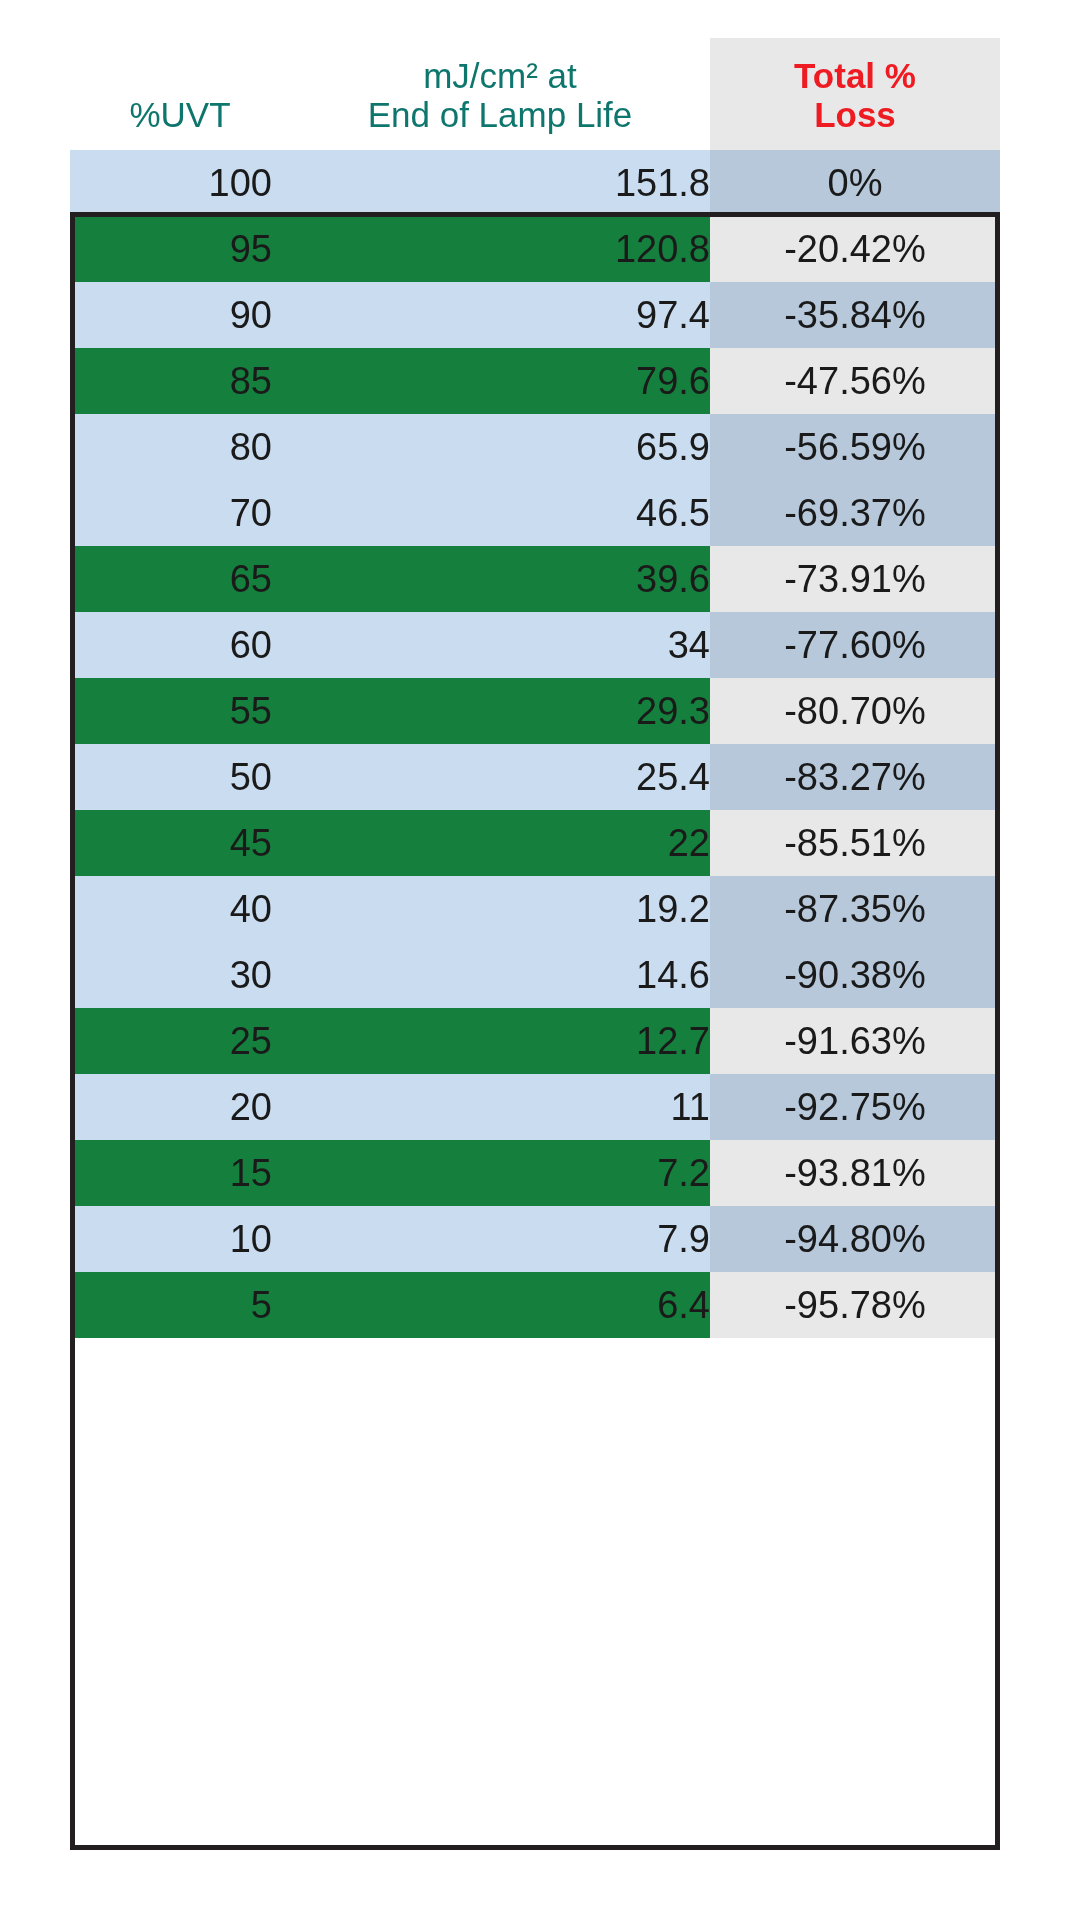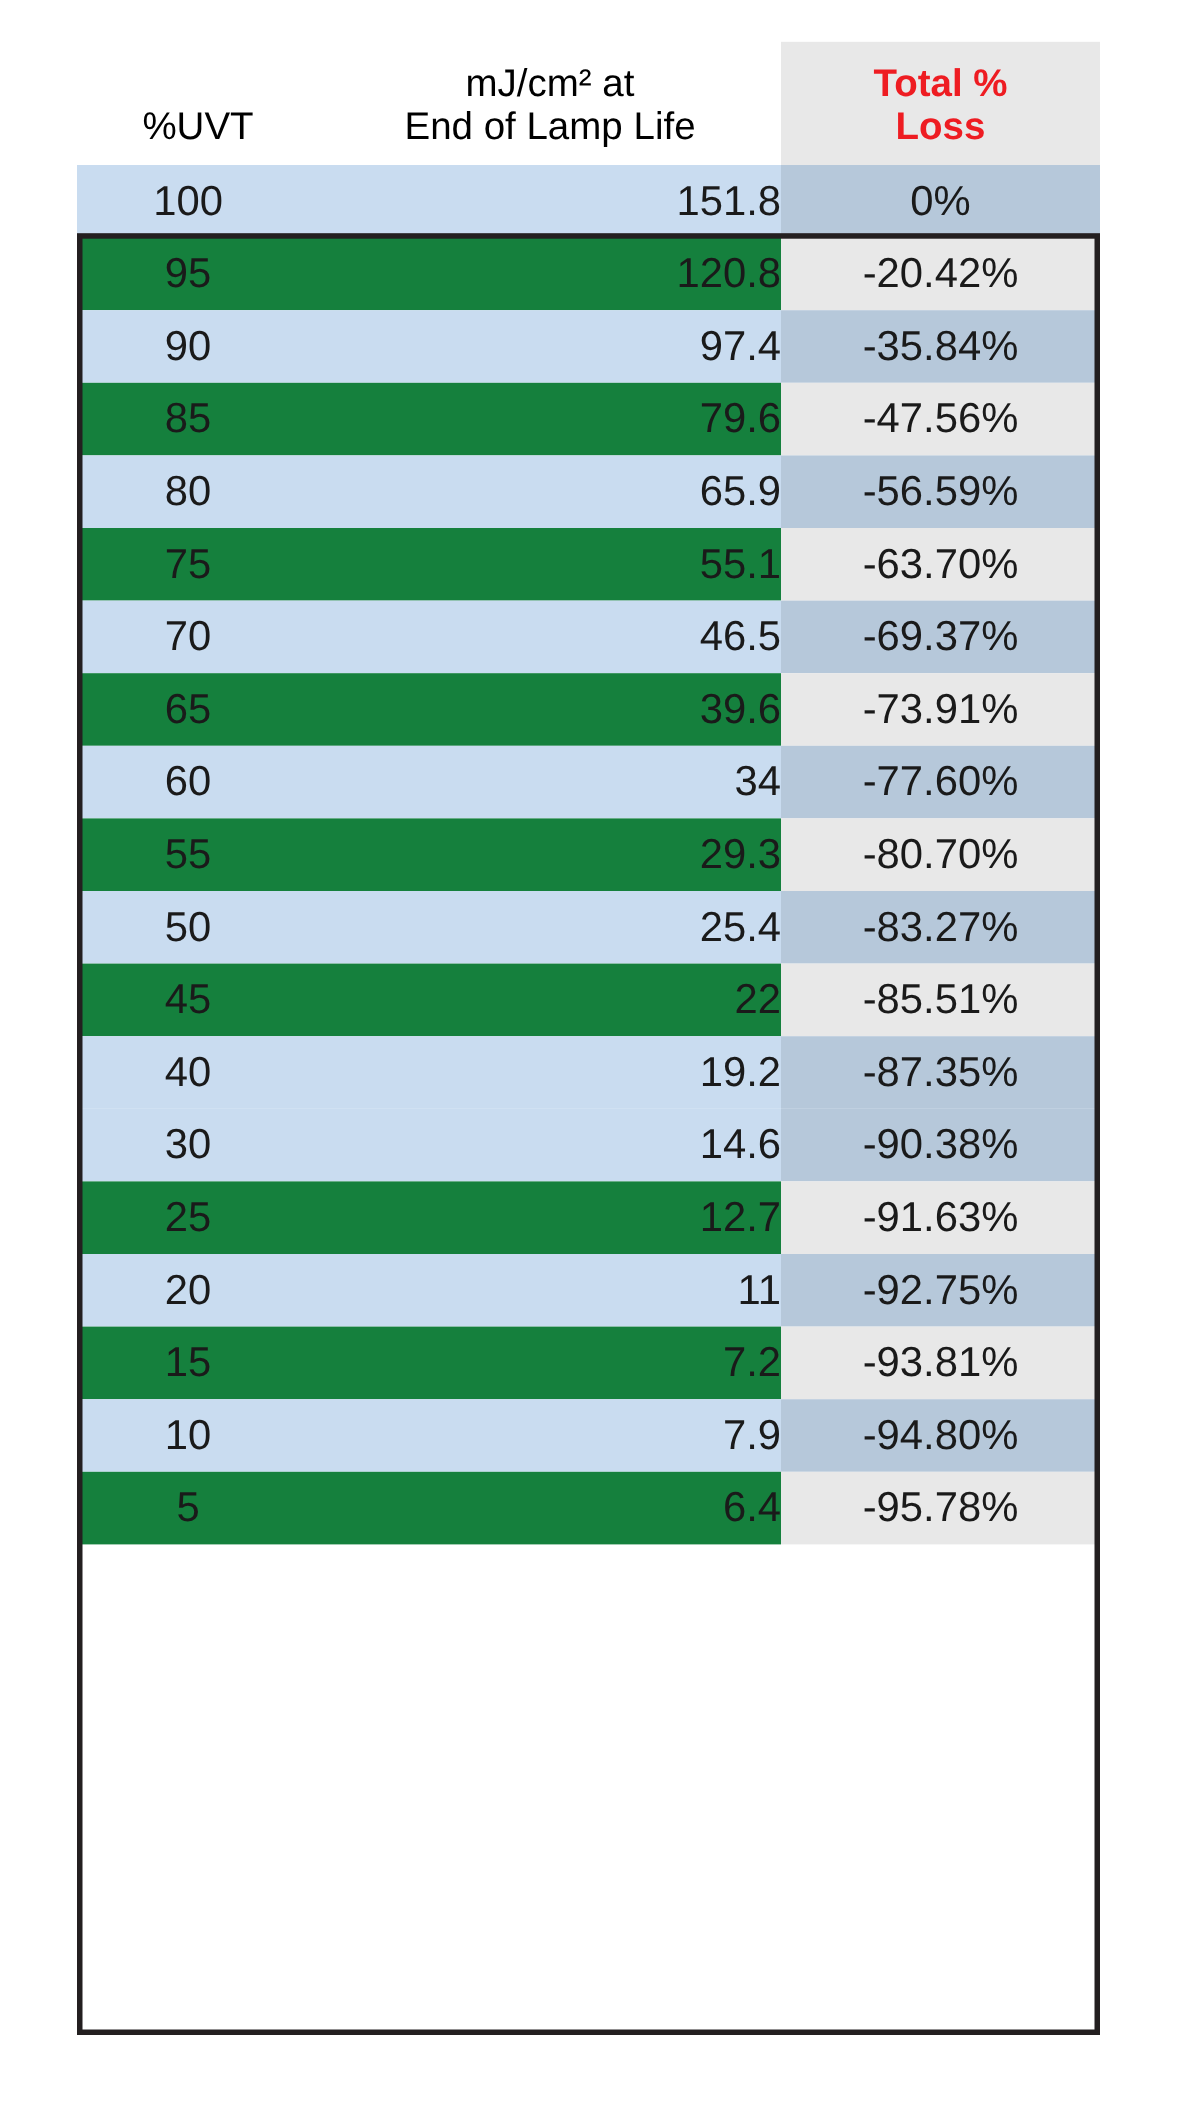--- a/index.html
+++ b/index.html
@@ -32,21 +32,21 @@
     table-layout: fixed;
   }
   table.uvt col.c-uvt { width: 220px; }
   table.uvt col.c-mj  { width: 420px; }
   table.uvt col.c-loss{ width: 290px; }
 
   thead th {
     font-weight: normal;
     font-size: 35px;
     line-height: 1.12;
-    color: #000000;
+    color: #0f766e;
     vertical-align: bottom;
     padding: 0 6px 16px 6px;
     text-align: center;
     background: transparent;
     border: none;
   }
   thead th.head-loss {
     background: #e8e8e8;
     color: #ee1c22;
     font-weight: bold;
@@ -72,21 +72,21 @@
   .frame {
     position: absolute;
     left: 70px;
     top: 212px;
     width: 930px;
     height: 1638px;
     border: 5px solid #231f20;
     box-sizing: border-box;
     pointer-events: none;
   }
-  tbody td.col-uvt { padding-right: 18px; text-align: center; }
+  tbody td.col-uvt { padding-right: 18px; text-align: right; }
   tbody td.col-mj  { text-align: right; }
   tbody td.col-loss{ text-align: center; }
 </style>
 </head>
 <body>
 
 <div class="sheet">
   <table class="uvt">
     <colgroup>
       <col class="c-uvt">
@@ -127,25 +127,20 @@
         <tr class="even">
           <td class="col-uvt">85</td>
           <td class="col-mj">79.6</td>
           <td class="col-loss">-47.56%</td>
         </tr>
         <tr class="odd">
           <td class="col-uvt">80</td>
           <td class="col-mj">65.9</td>
           <td class="col-loss">-56.59%</td>
         </tr>
-        <tr class="even">
-          <td class="col-uvt">75</td>
-          <td class="col-mj">55.1</td>
-          <td class="col-loss">-63.70%</td>
-        </tr>
         <tr class="odd">
           <td class="col-uvt">70</td>
           <td class="col-mj">46.5</td>
           <td class="col-loss">-69.37%</td>
         </tr>
         <tr class="even">
           <td class="col-uvt">65</td>
           <td class="col-mj">39.6</td>
           <td class="col-loss">-73.91%</td>
         </tr>

